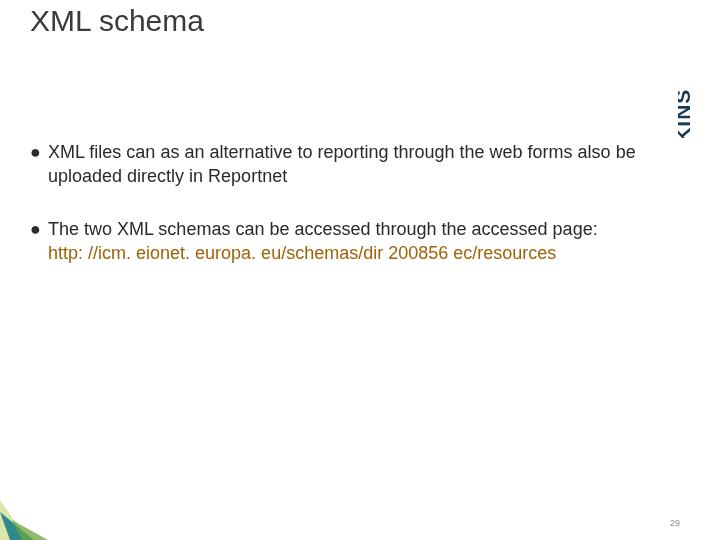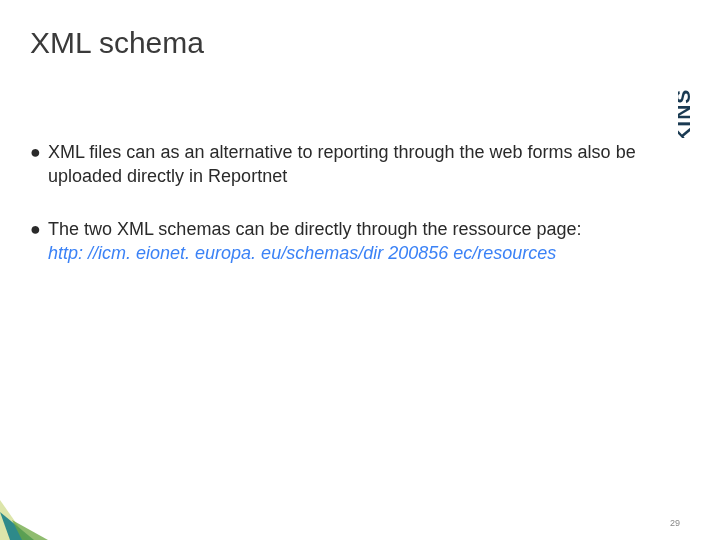--- a/index.html
+++ b/index.html
@@ -6,21 +6,21 @@
   body {
     width: 720px;
     height: 540px;
     background: #ffffff;
     font-family: Arial, Helvetica, sans-serif;
     position: relative;
     overflow: hidden;
   }
   .title {
     position: absolute;
-    top: 26px;
+    top: 4px;
     left: 30px;
     font-size: 30px;
     color: #3a3a3a;
     font-weight: 400;
   }
   .content {
     position: absolute;
     top: 140px;
     left: 30px;
     right: 60px;
@@ -36,22 +36,21 @@
   .bullet-dot {
     flex-shrink: 0;
     width: 18px;
     font-size: 18px;
     line-height: 1.35;
   }
   .bullet-text {
     flex: 1;
   }
   .link-text {
-    color: #3b82f6;
-    font-style: italic;
+    color: #a16207;
   }
   .page-number {
     position: absolute;
     bottom: 12px;
     right: 40px;
     font-size: 9px;
     color: #888;
   }
   .logo {
     position: absolute;
@@ -81,21 +80,21 @@
 </div>
 
 <div class="content">
   <div class="bullet-item">
     <span class="bullet-dot">●</span>
     <span class="bullet-text">XML files can as an alternative to reporting through the web forms also be uploaded directly in Reportnet</span>
   </div>
   <div class="bullet-item">
     <span class="bullet-dot">●</span>
     <span class="bullet-text">
-      <span>The two XML schemas can be directly through the ressource page:</span><br>
+      <span>The two XML schemas can be accessed through the accessed page:</span><br>
       <span class="link-text">http: //icm. eionet. europa. eu/schemas/dir 200856 ec/resources</span>
     </span>
   </div>
 </div>
 
 <div class="page-number">29</div>
 
 <div class="corner-deco">
   <svg width="60" height="40" viewBox="0 0 60 40">
     <polygon points="0,0 28,40 0,40" fill="#dce5aa"></polygon>

